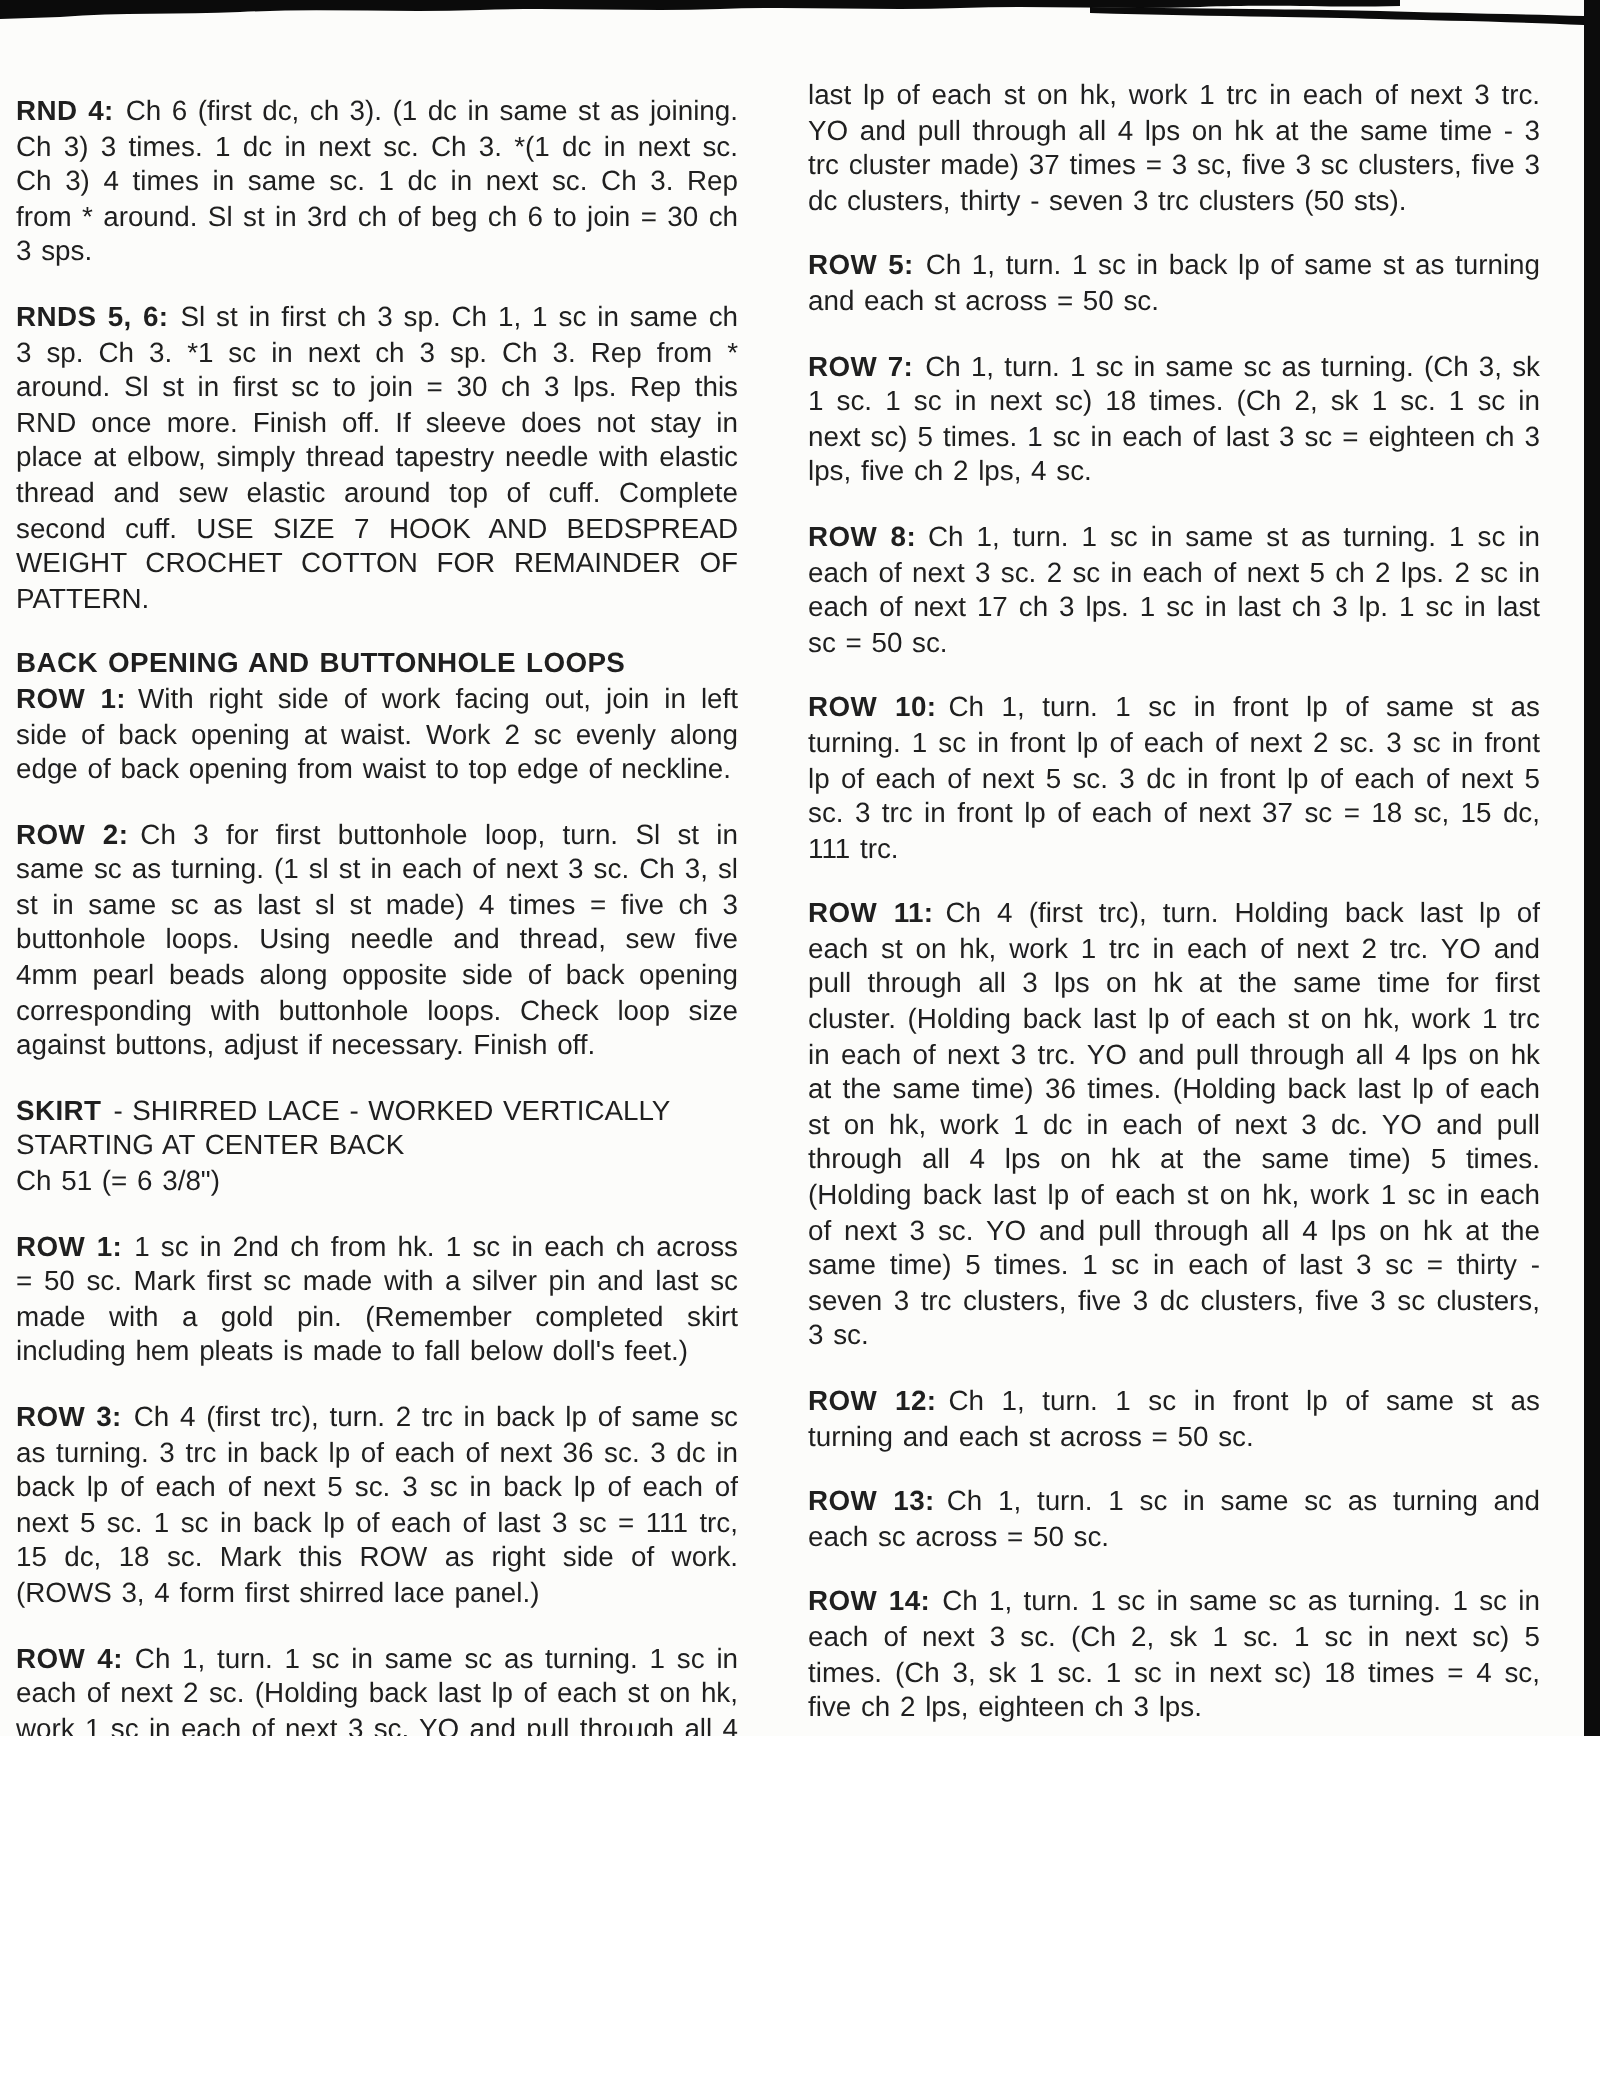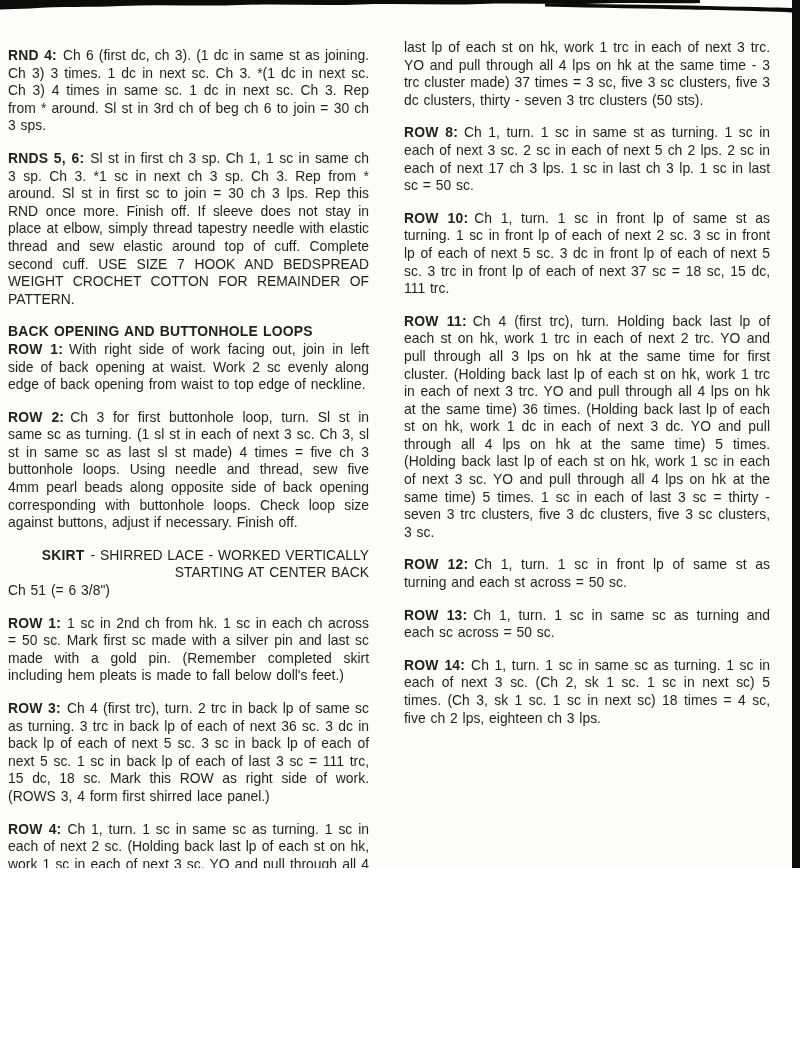--- a/index.html
+++ b/index.html
@@ -16,21 +16,21 @@
     position: absolute;
     text-align: justify;
     font-size: 13.9px;
     line-height: 17.6px;
     word-spacing: 1px;
   }
   .col-left  { left: 8px;  top: 47px; width: 361px; }
   .col-right { left: 404px; top: 39px; width: 366px; }
   .para { margin: 0 0 15px 0; }
   .para.no-gap { margin-bottom: 0; }
-  .para.section-top { margin-top: 5px; text-align: right; }
+  .para.section-top { margin-top: 5px; }
   .lbl { font-weight: bold; margin-right: 6px; letter-spacing: 0.2px; }
   .heading {
     font-weight: bold;
     margin: 0;
     white-space: nowrap;
     text-align: left;
     letter-spacing: 0.2px;
   }
   .caps-line { text-align: left; }
   .chain { margin: 0 0 15px 0; text-align: left; }
@@ -114,22 +114,28 @@
     </p>
 
   </div>
 
   <div class="col col-right">
 
     <p class="para">
       <span>last lp of each st on hk, work 1 trc in each of next 3 trc. YO and pull through all 4 lps on hk at the same time - 3 trc cluster made) 37 times = 3 sc, five 3 sc clusters, five 3 dc clusters, thirty - seven 3 trc clusters (50 sts).</span>
     </p>
 
+    <p class="para">
+      <span class="lbl">ROW 5:</span><span>Ch 1, turn. 1 sc in back lp of same st as turning and each st across = 50 sc.</span>
+    </p>
 
 
+    <p class="para">
+      <span class="lbl">ROW 7:</span><span>Ch 1, turn. 1 sc in same sc as turning. (Ch 3, sk 1 sc. 1 sc in next sc) 18 times. (Ch 2, sk 1 sc. 1 sc in next sc) 5 times. 1 sc in each of last 3 sc = eighteen ch 3 lps, five ch 2 lps, 4 sc.</span>
+    </p>
 
     <p class="para">
       <span class="lbl">ROW 8:</span><span>Ch 1, turn. 1 sc in same st as turning. 1 sc in each of next 3 sc. 2 sc in each of next 5 ch 2 lps. 2 sc in each of next 17 ch 3 lps. 1 sc in last ch 3 lp. 1 sc in last sc = 50 sc.</span>
     </p>
 
 
     <p class="para">
       <span class="lbl">ROW 10:</span><span>Ch 1, turn. 1 sc in front lp of same st as turning. 1 sc in front lp of each of next 2 sc. 3 sc in front lp of each of next 5 sc. 3 dc in front lp of each of next 5 sc. 3 trc in front lp of each of next 37 sc = 18 sc, 15 dc, 111 trc.</span>
     </p>
 

